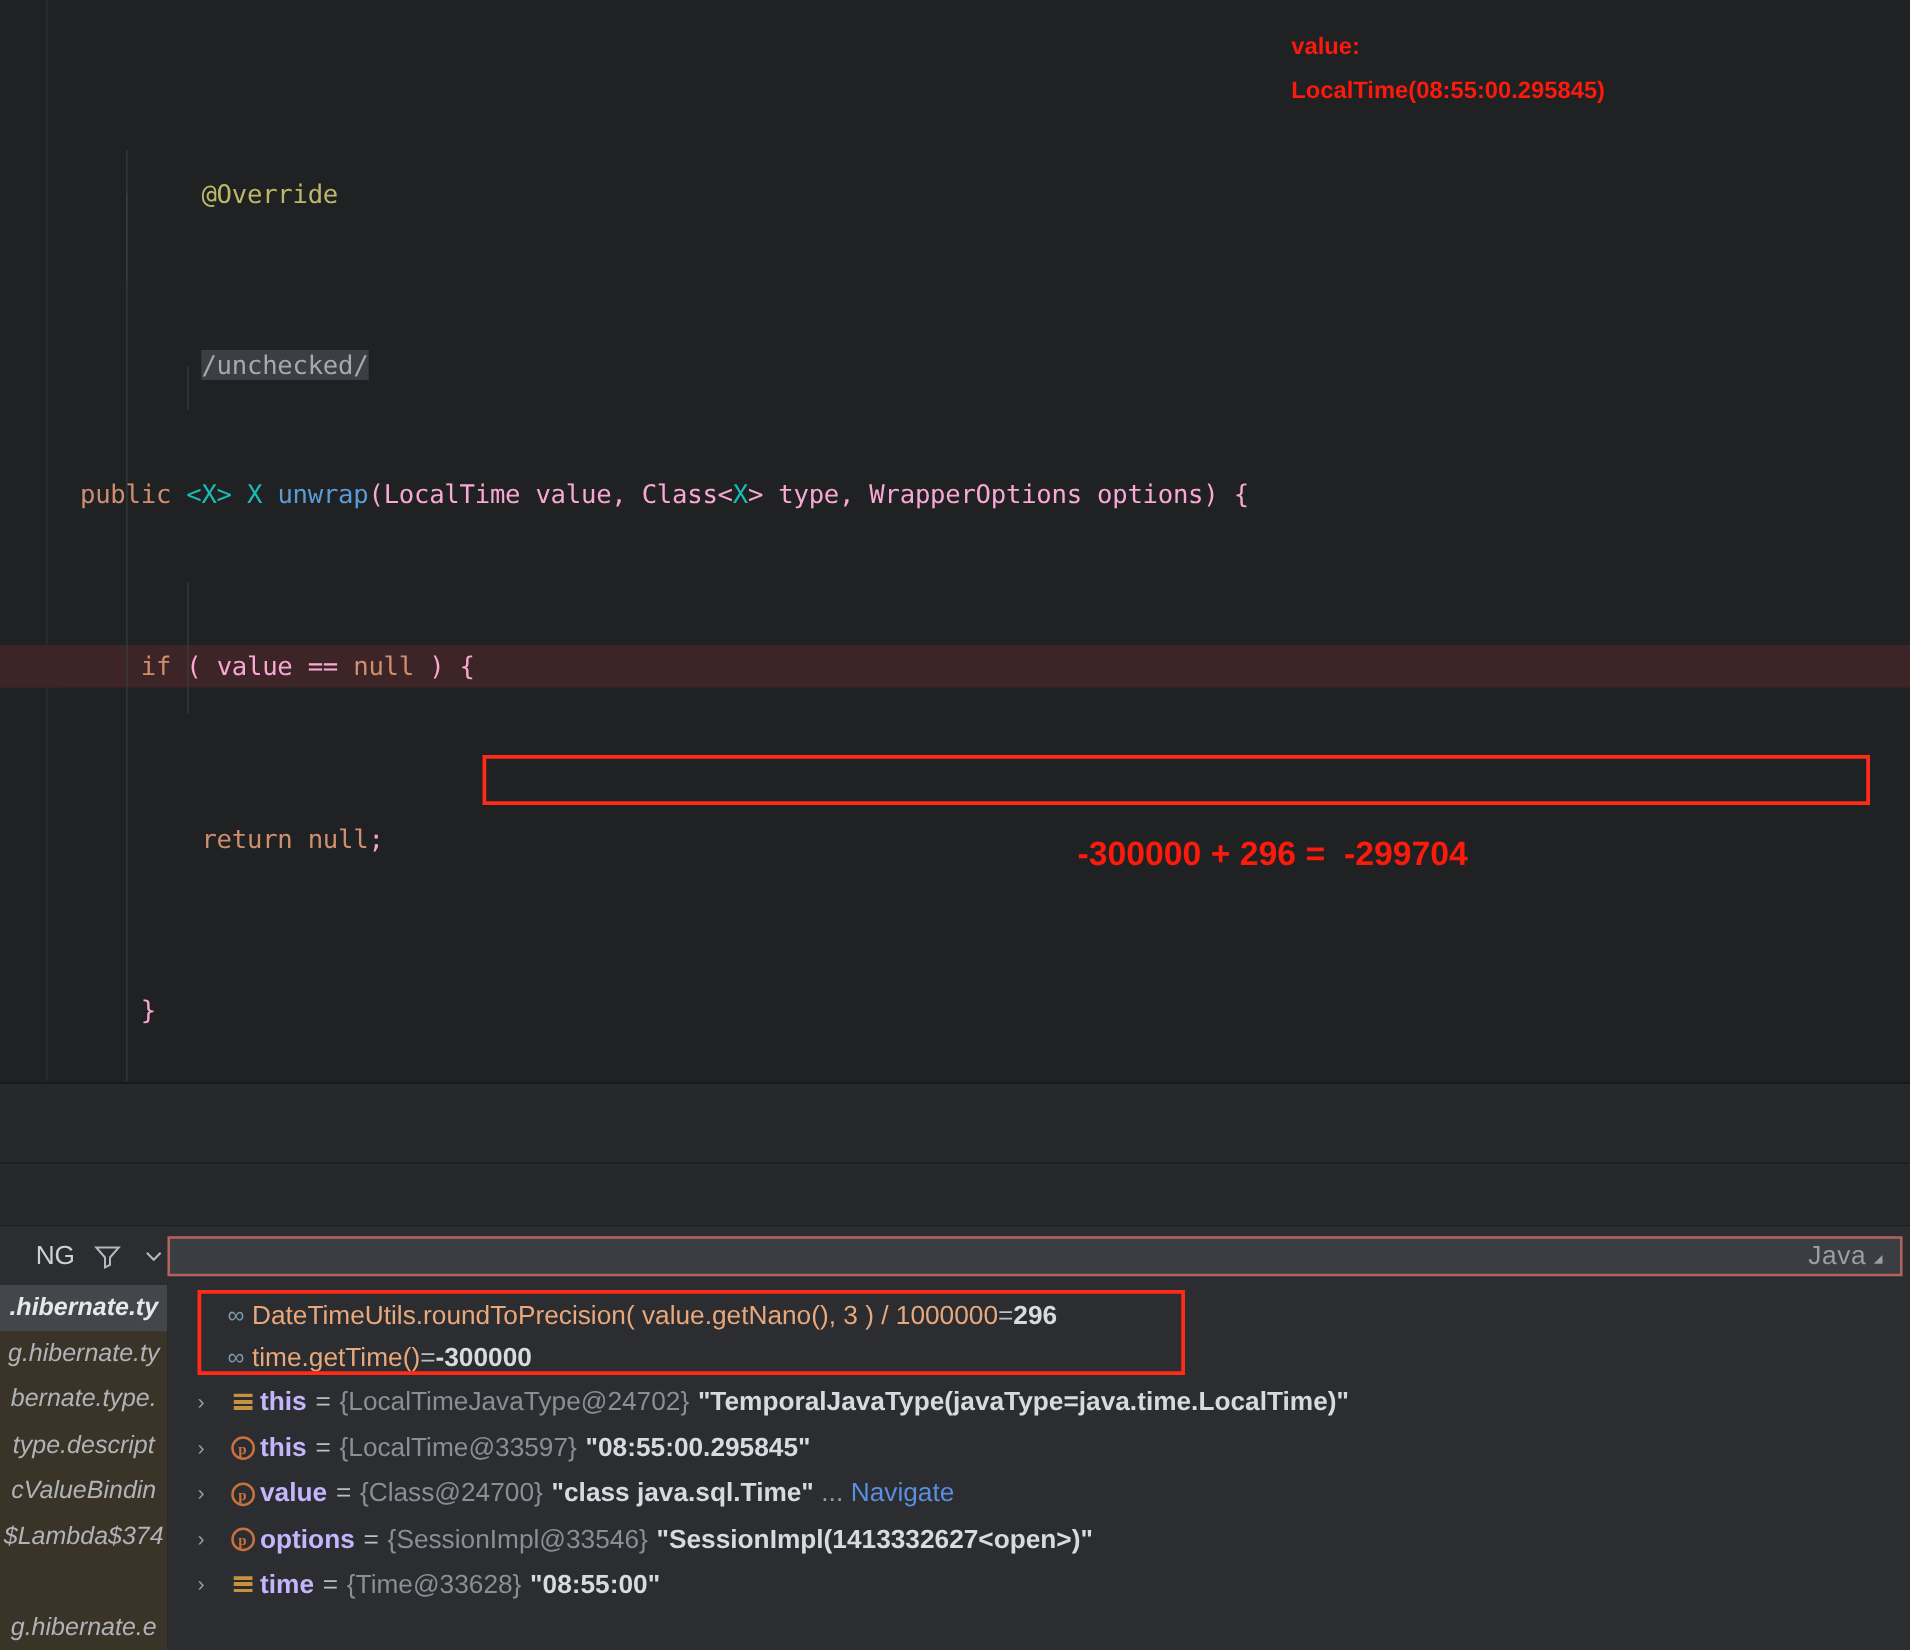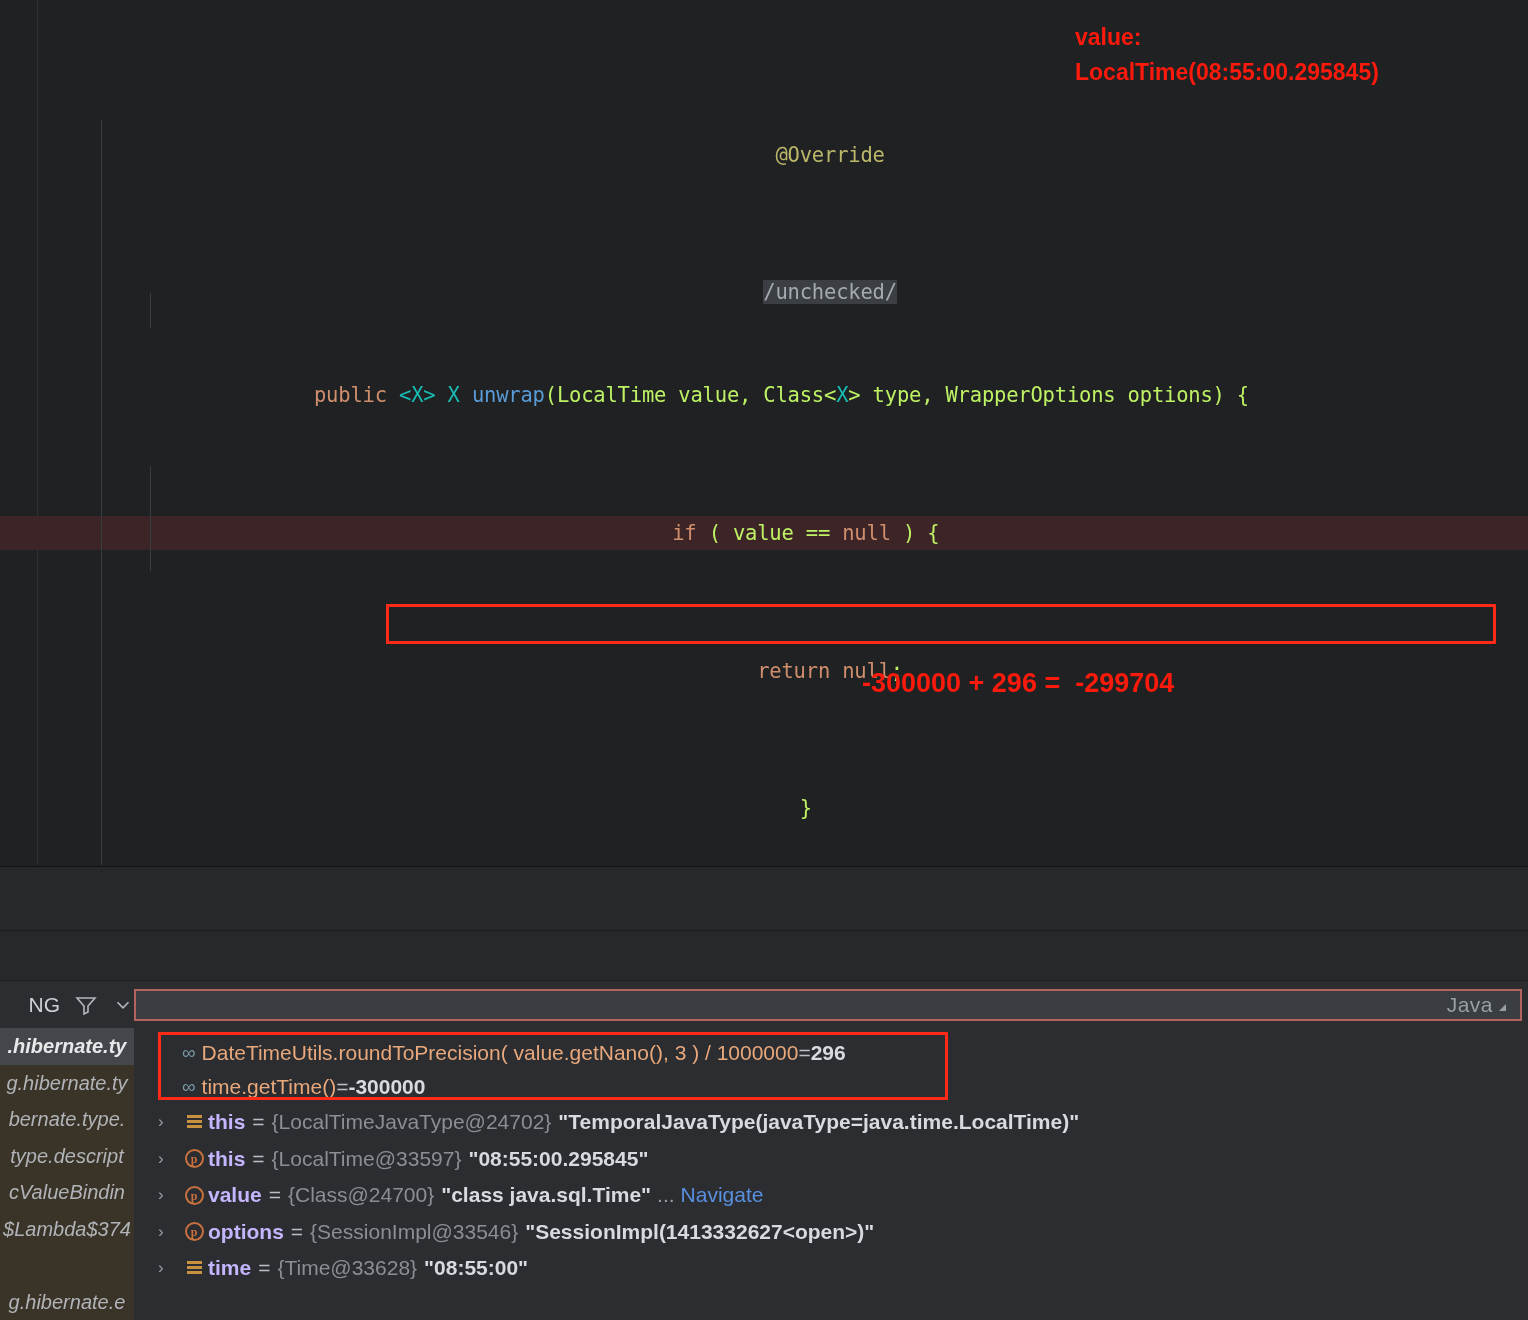--- a/index.html
+++ b/index.html
@@ -19,48 +19,48 @@
   }
   .gutter-line { position: absolute; left: 37px; top: 0; bottom: 0; width: 1px; background: #2f3234; }
   .code {
     position: absolute; left: 0; top: 0; width: 1528px;
     font-family: "DejaVu Sans Mono", monospace;
     font-size: 20.5px;
     line-height: 34.4px;
     white-space: pre;
     letter-spacing: -0.2px;
   }
-  .line { position: relative; height: 34.4px; padding-left: 35px; color: #bcbec4; text-align: center; }
+  .line { position: relative; height: 34.4px; padding-left: 64px; color: #bcbec4; }
   .line.hl-red  { background: #3d2527; }
   .line.hl-red::before {
     content: ""; position: absolute; left: 0; top: 0; width: 50px; height: 100%;
     background: #3d2527;
   }
   .line > span { position: relative; z-index: 2; }
 
   .kw      { color: #cf8e6d; }   
   .gen     { color: #17bdb5; }   
   .meth    { color: #5a9bd5; }   
-  .plain   { color: #bef264; }
+  .plain   { color: #f9a8d4; }
   .ann     { color: #bcb86a; }   
   .unchk   { color: #a5a9b0; background: #3b3e42; }
   .indent-guide {
     position: absolute; width: 1px; background: #3a3d40; z-index: 1;
   }
 
   
   .annot {
     position: absolute;
     color: #fb1a0b;
     font-family: "Liberation Sans", sans-serif;
     font-weight: bold;
     z-index: 40;
     white-space: pre;
   }
-  #annot-value { left: 1075px; top: 20px; font-size: 23px; line-height: 35px; }
+  #annot-value { left: 1033px; top: 20px; font-size: 19px; line-height: 35px; }
   #annot-math  { left: 862px; top: 668px; font-size: 27px; }
 
   .redbox { position: absolute; border: 3px solid #ff2a17; z-index: 41; pointer-events: none; }
   #redbox-code  { left: 386px; top: 604px; width: 1110px; height: 40px; }
   #redbox-watch { left: 158px; top: 1032px; width: 790px; height: 68px; }
 
   
   .panel-a { position: absolute; left: 0; top: 866px; width: 1528px; height: 64px; background: #26282a; border-top: 1px solid #131415; }
   .panel-b { position: absolute; left: 0; top: 930px; width: 1528px; height: 50px; background: #26282a; border-top: 1px solid #1b1d1f; }
 

